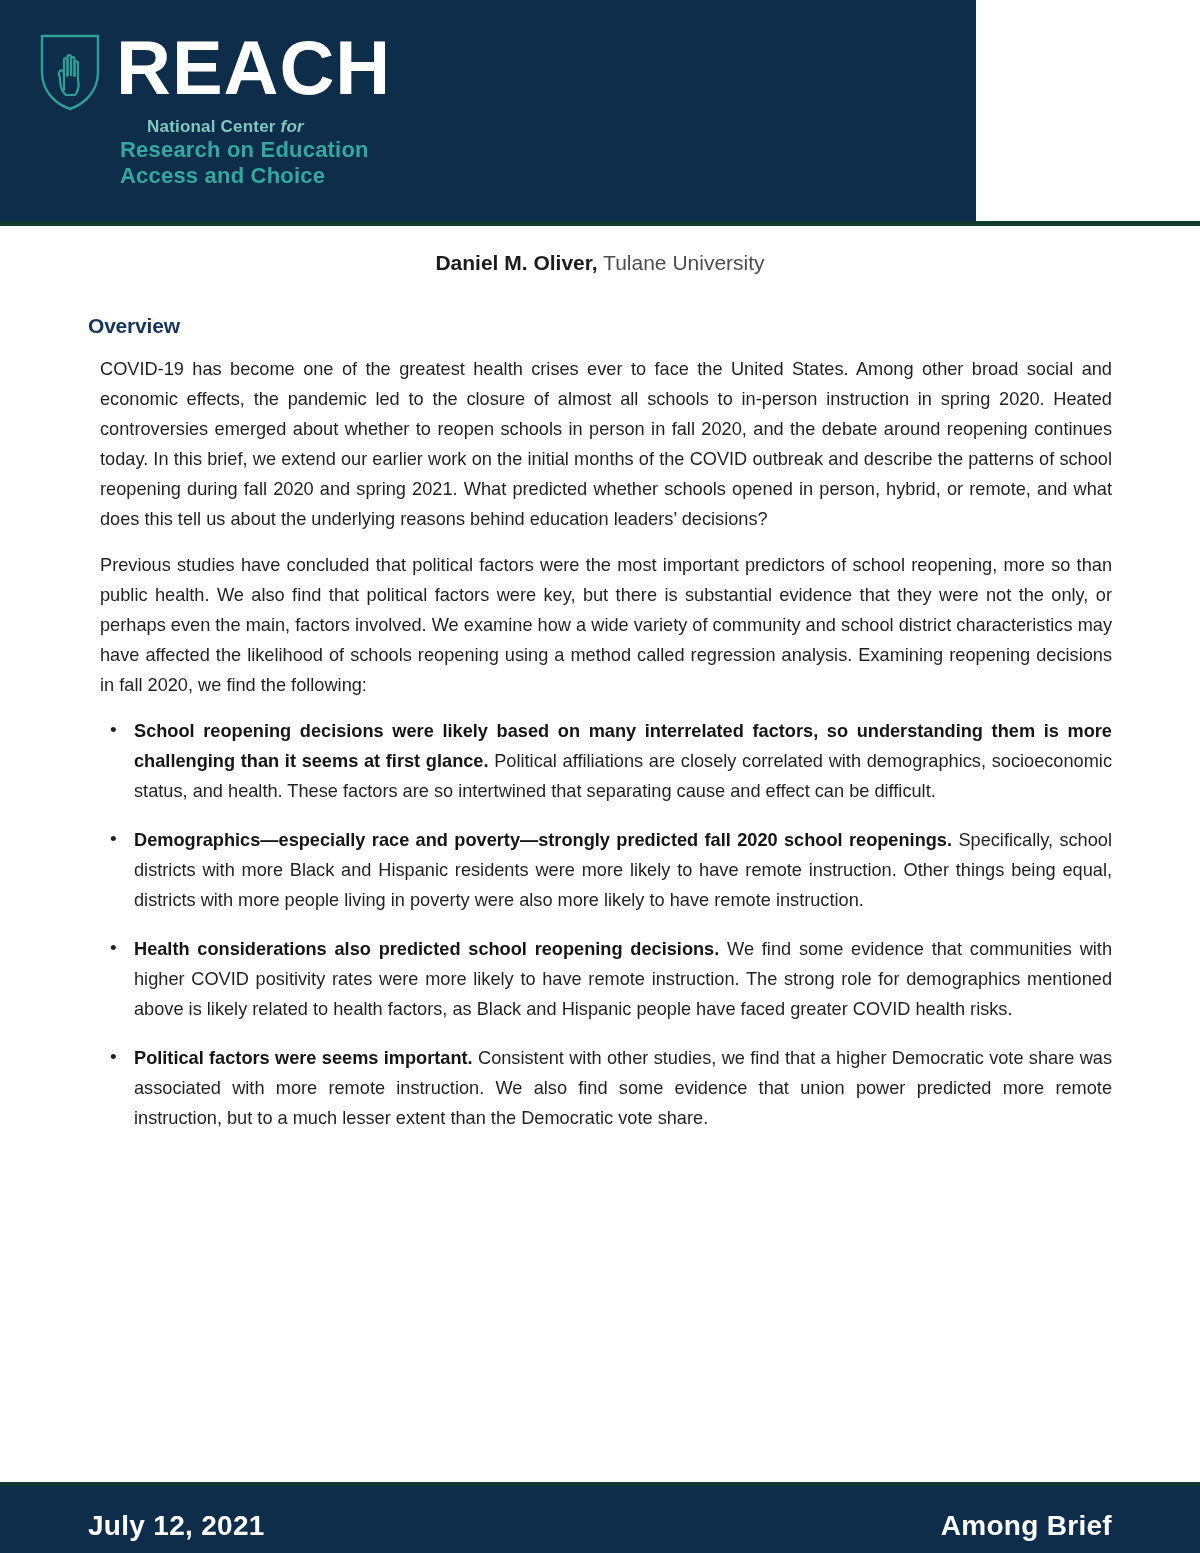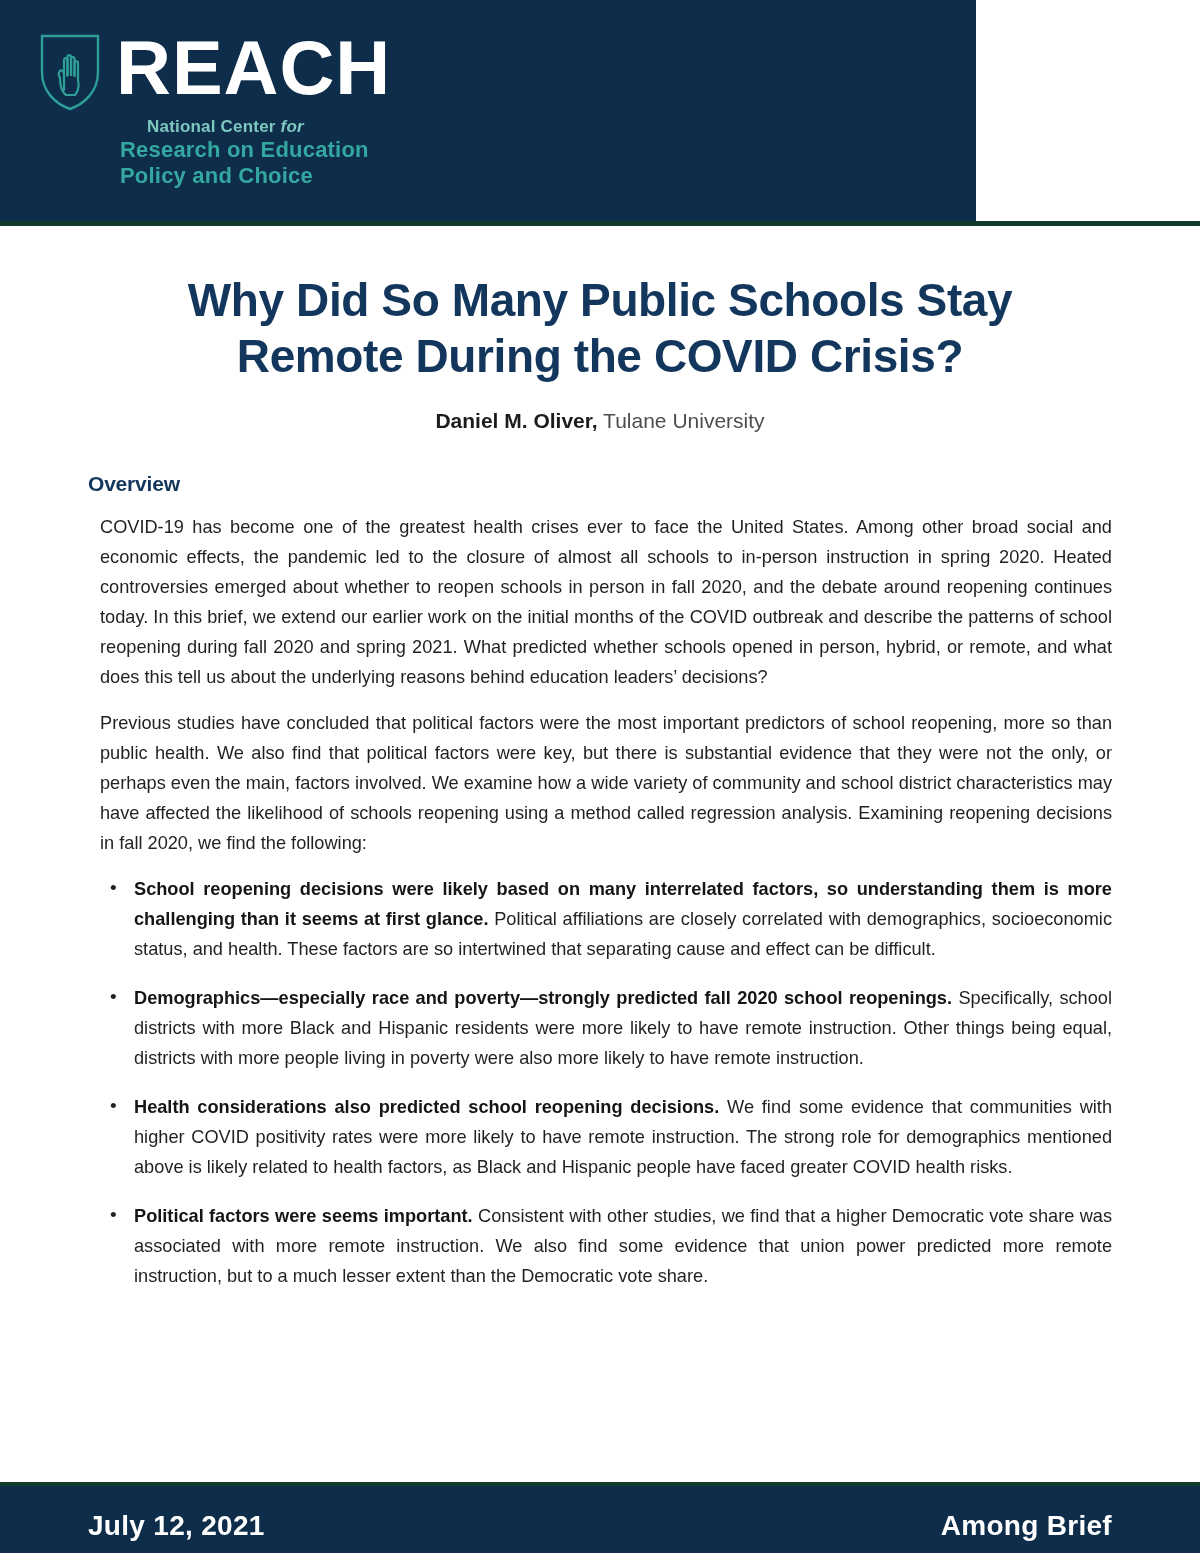--- a/index.html
+++ b/index.html
@@ -203,33 +203,29 @@
           <path d="M36.5 44 L36.5 31 C36.5 28.8 40 28.8 40 31 L40 48"></path>
           <path d="M22 46 C22 54 24 60 28 63 L37 63 C41 59 41 52 40 48"></path>
         </g>
       </svg>
     </span>
     <div class="logo-text">
       <div class="wordmark">REACH</div>
       <div class="tagline">
         <div class="tagline-top"><span>National Center </span><span class="for-italic">for</span></div>
         <div class="tagline-main">Research on Education</div>
-        <div class="tagline-main">Policy and Choice</div>
+        <div class="tagline-main">Access and Choice</div>
       </div>
     </div>
   </div>
   <div class="header-accent"></div>
 </div>
 
 <div class="page-body">
 
-  <h1 class="doc-title">
-    <span>Why Did So Many Public Schools Stay</span><br>
-    <span>Remote During the COVID Crisis?</span>
-  </h1>
 
   <div class="authors">
     <div class="author-line"><span class="author-name">Daniel M. Oliver,</span><span> Tulane University</span></div>
   </div>
 
   <h2 class="section-heading">Overview</h2>
 
   <p class="body-para">COVID-19 has become one of the greatest health crises ever to face the United States. Among other broad social and economic effects, the pandemic led to the closure of almost all schools to in-person instruction in spring 2020. Heated controversies emerged about whether to reopen schools in person in fall 2020, and the debate around reopening continues today. In this brief, we extend our earlier work on the initial months of the COVID outbreak and describe the patterns of school reopening during fall 2020 and spring 2021. What predicted whether schools opened in person, hybrid, or remote, and what does this tell us about the underlying reasons behind education leaders’ decisions?</p>
   <p class="body-para">Previous studies have concluded that political factors were the most important predictors of school reopening, more so than public health. We also find that political factors were key, but there is substantial evidence that they were not the only, or perhaps even the main, factors involved. We examine how a wide variety of community and school district characteristics may have affected the likelihood of schools reopening using a method called regression analysis. Examining reopening decisions in fall 2020, we find the following:</p>
 

